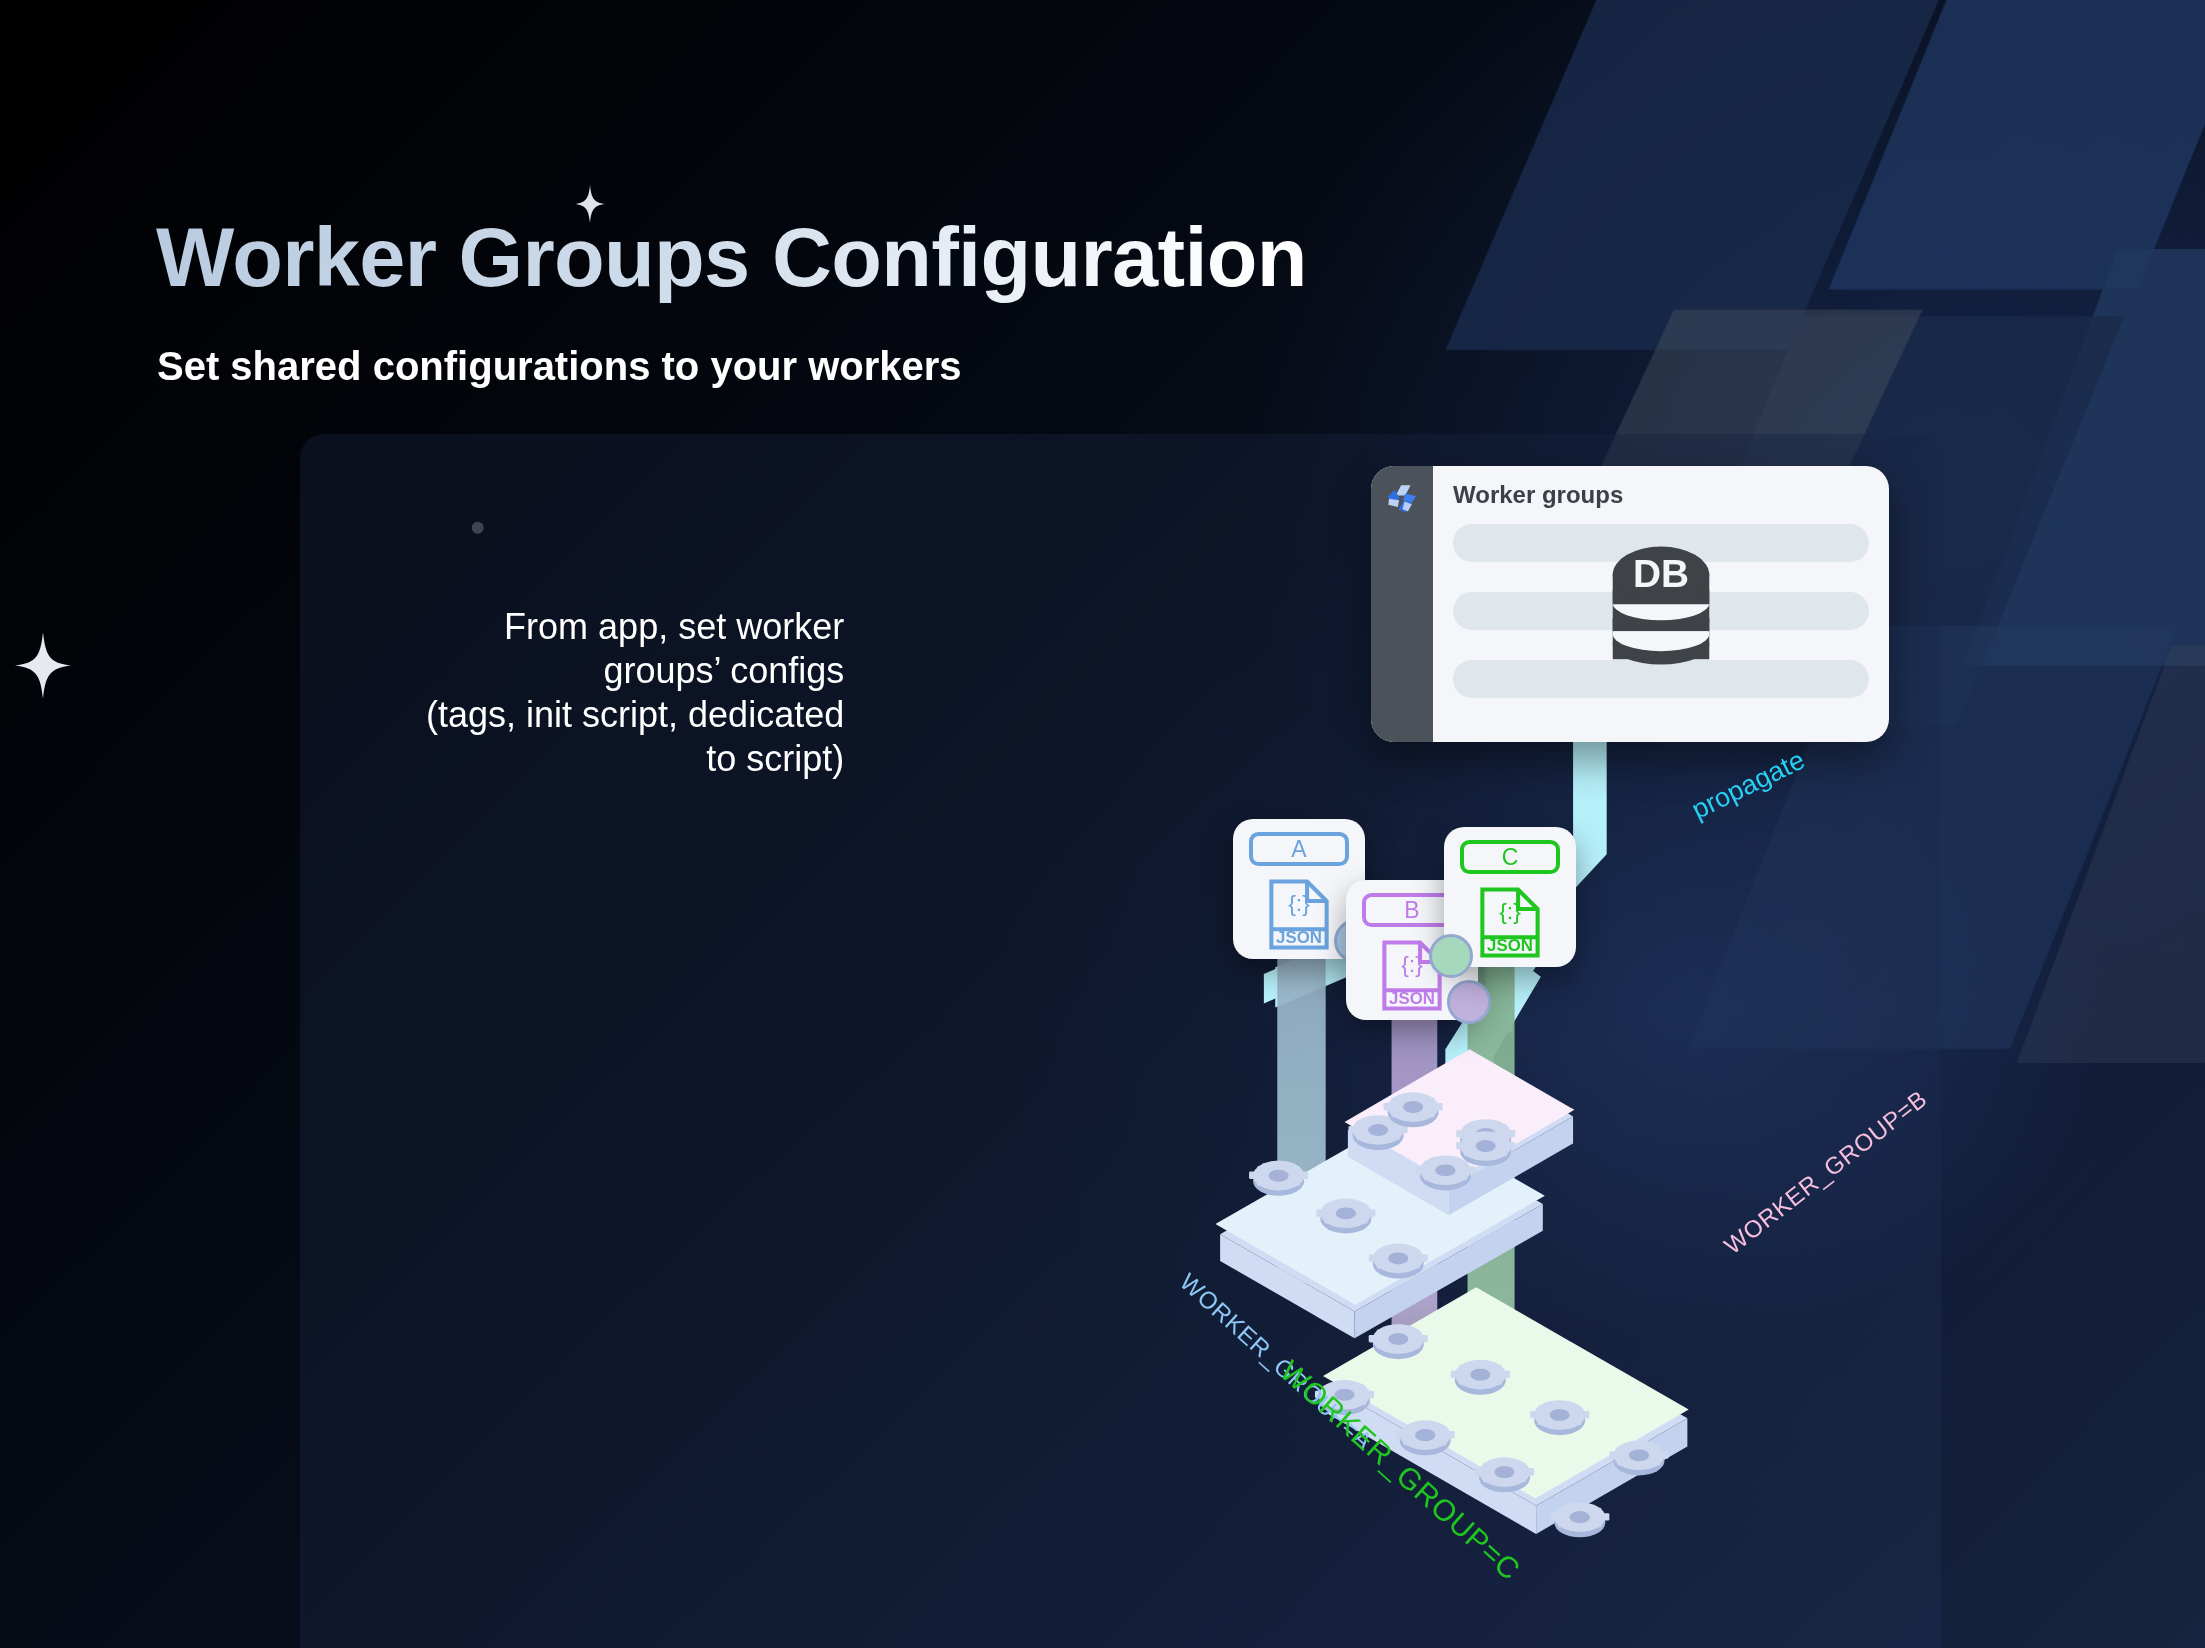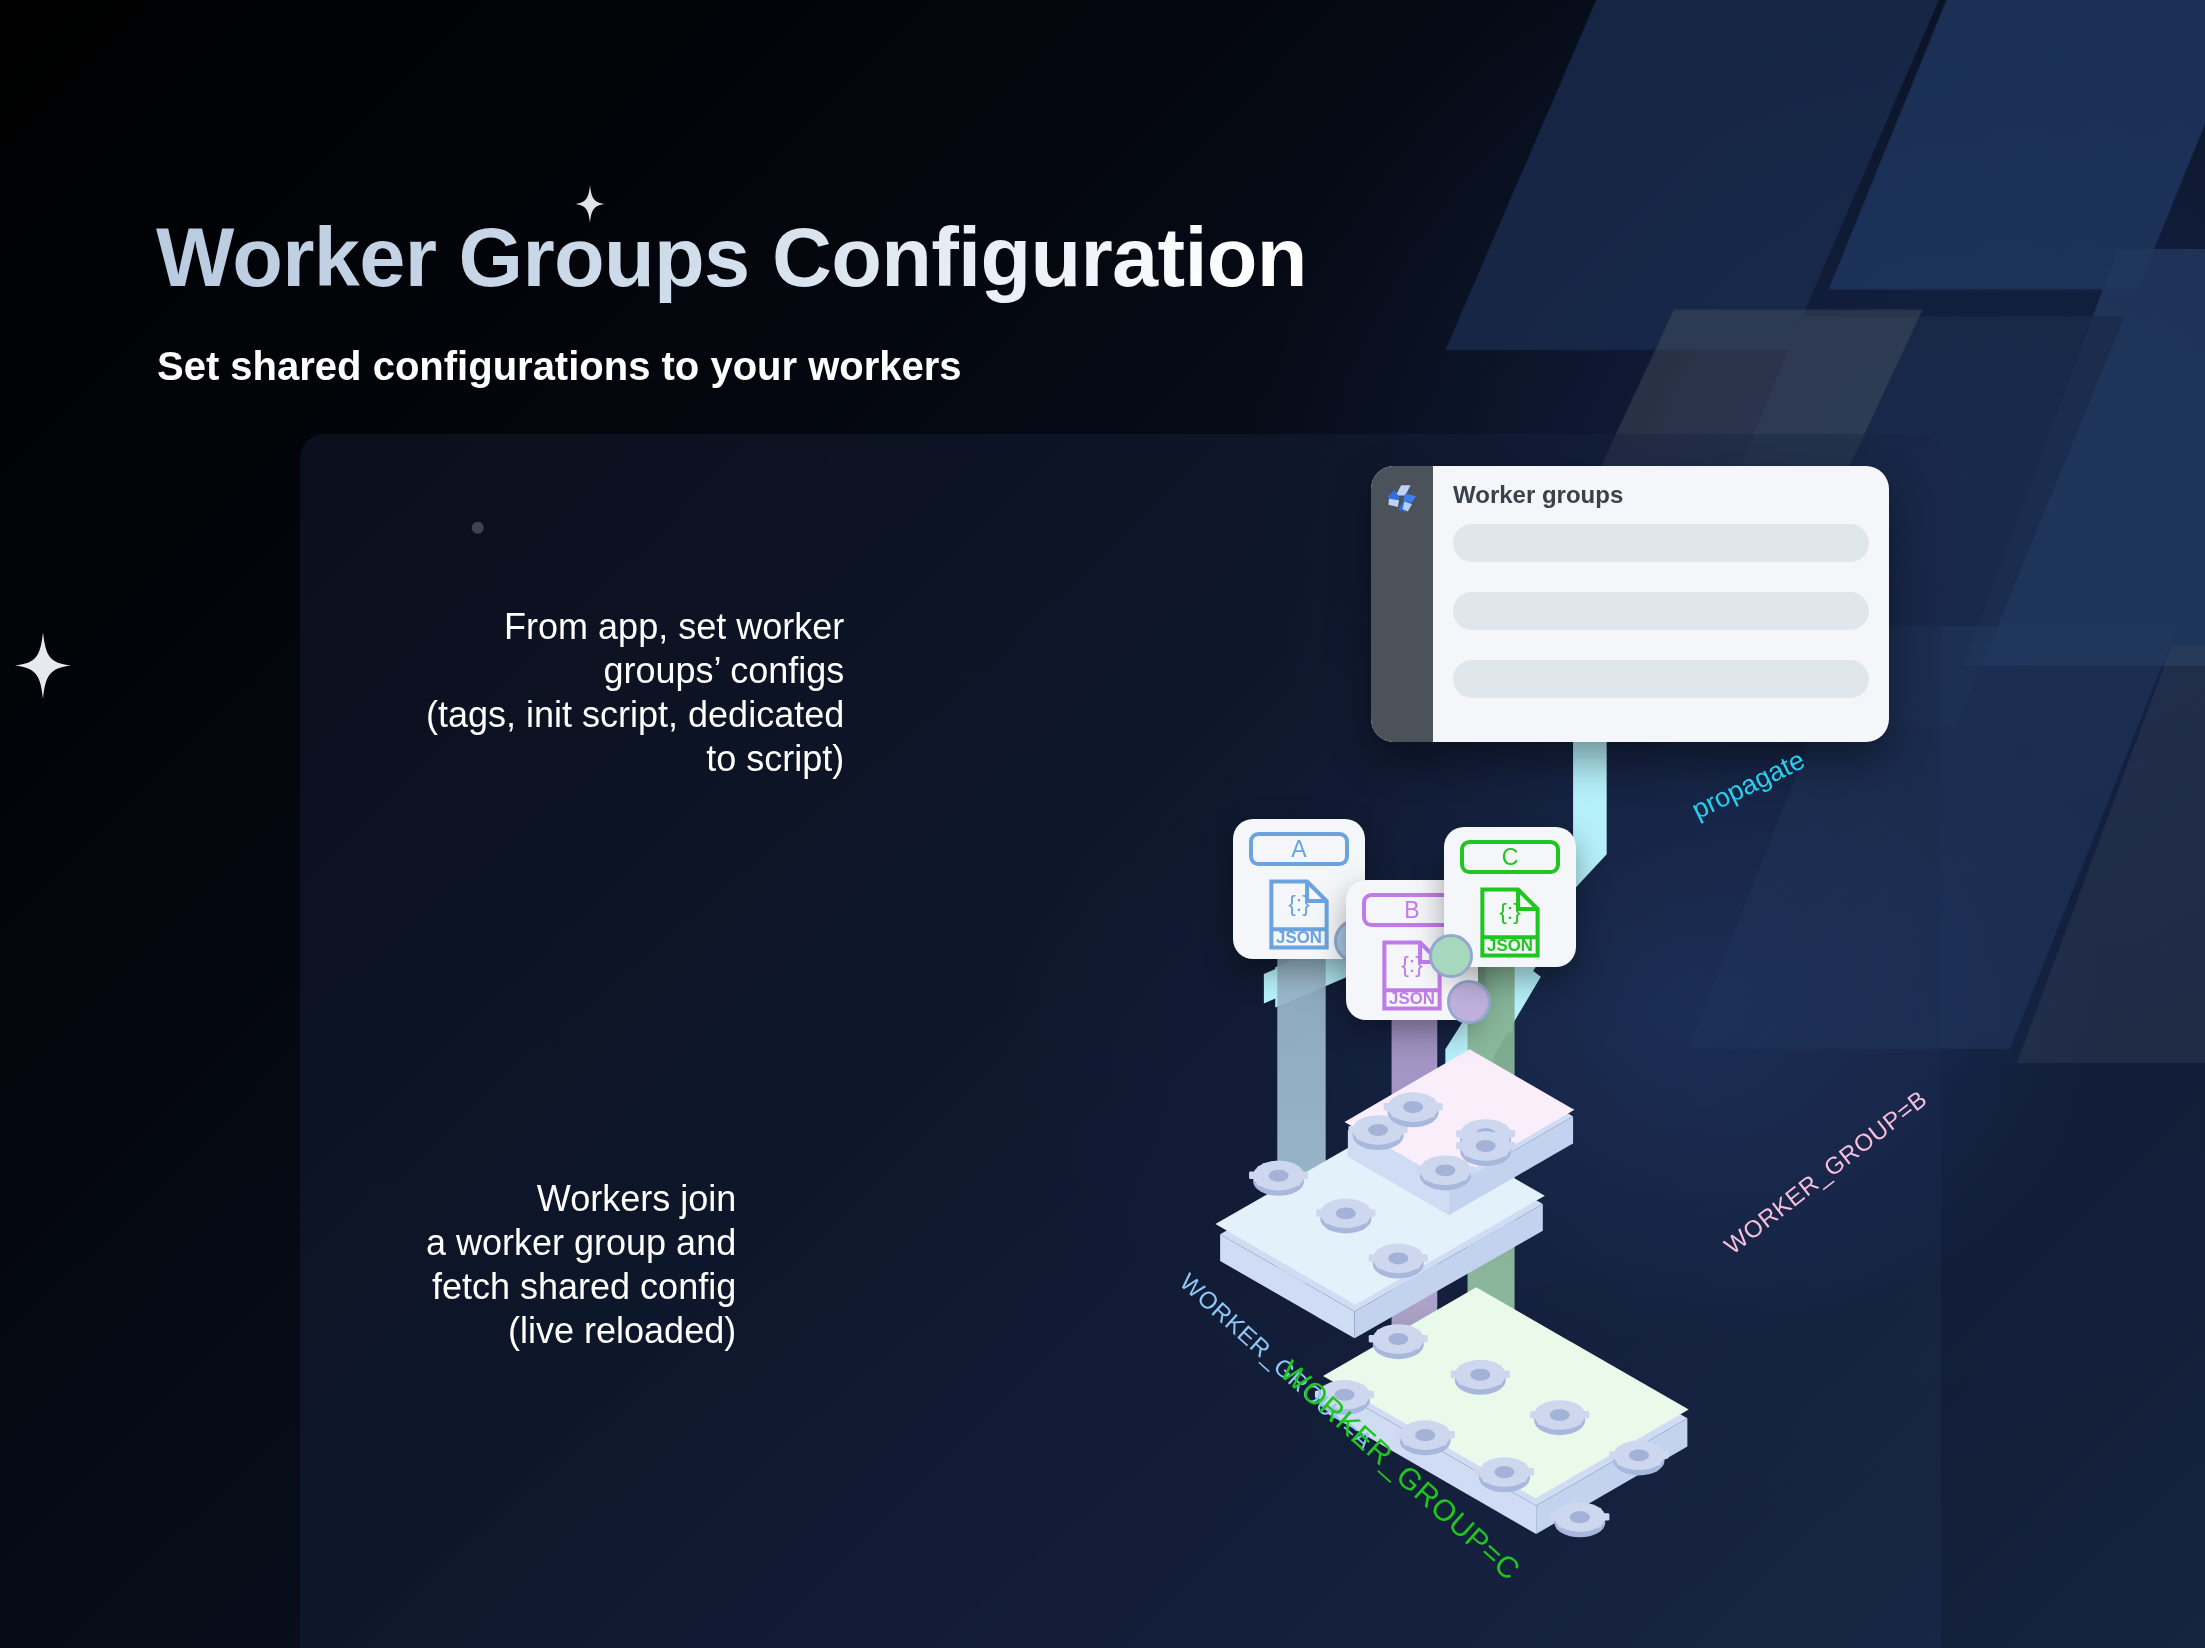--- a/index.html
+++ b/index.html
@@ -131,24 +131,20 @@
 
   <div class="title">Worker Groups Configuration</div>
   <div class="subtitle">Set shared configurations to your workers</div>
 
   <div class="panel"></div>
 
   <div class="para para1">From app, set worker
 groups’ configs
 (tags, init script, dedicated
 to script)</div>
-  <div class="para para2">Workers join
-a worker group and
-fetch shared config
-(live reloaded)</div>
 
   <div class="diagram">
 
     <svg class="pipes" viewBox="0 0 1730 1822">
       <defs>
         <linearGradient id="pipeAfade" x1="0" y1="0" x2="0" y2="1">
           <stop offset="0" stop-color="#93aec2" stop-opacity="0.95"></stop>
           <stop offset="0.82" stop-color="#a8c7d8" stop-opacity="0.9"></stop>
           <stop offset="1" stop-color="#d8eef8" stop-opacity="0.6"></stop>
         </linearGradient>
@@ -505,20 +501,33 @@
           </svg>
         </span>
       </div>
       <div class="wgbody">
         <div class="wgtitle">Worker groups</div>
         <div class="wgbars">
           <div class="wgbar"></div>
           <div class="wgbar"></div>
           <div class="wgbar"></div>
         </div>
+        <div class="dbicon">
+          <svg width="118" height="144" viewBox="0 0 176 214">
+            <ellipse cx="88" cy="148" rx="72" ry="30" fill="#3f4348"></ellipse>
+            <rect x="16" y="110" width="144" height="60" fill="#3f4348"></rect>
+            <ellipse cx="88" cy="112" rx="72" ry="30" fill="#3f4348"></ellipse>
+            <ellipse cx="88" cy="132" rx="72" ry="26" fill="#f4f6fa"></ellipse>
+            <rect x="16" y="66" width="144" height="62" fill="#3f4348"></rect>
+            <ellipse cx="88" cy="86" rx="72" ry="26" fill="#f4f6fa"></ellipse>
+            <rect x="16" y="42" width="144" height="46" fill="#3f4348"></rect>
+            <ellipse cx="88" cy="44" rx="72" ry="42" fill="#3f4348"></ellipse>
+            <text x="88" y="62" text-anchor="middle" fill="#f4f6fa" font-family="Liberation Sans, sans-serif" font-size="58" font-weight="bold">DB</text>
+          </svg>
+        </div>
       </div>
     </div>
 
     <div class="propagate">propagate</div>
 
     <div class="gcard cardA">
       <div class="gpill" style="border-color:#6aa3dd;color:#6aa3dd;">A</div>
       <div class="gjson">
         <svg width="62" height="73" viewBox="0 0 92 108">
           <path d="M5 5 H58 L87 34 V103 H5 Z" fill="none" stroke="#6aa3dd" stroke-width="6"></path>

